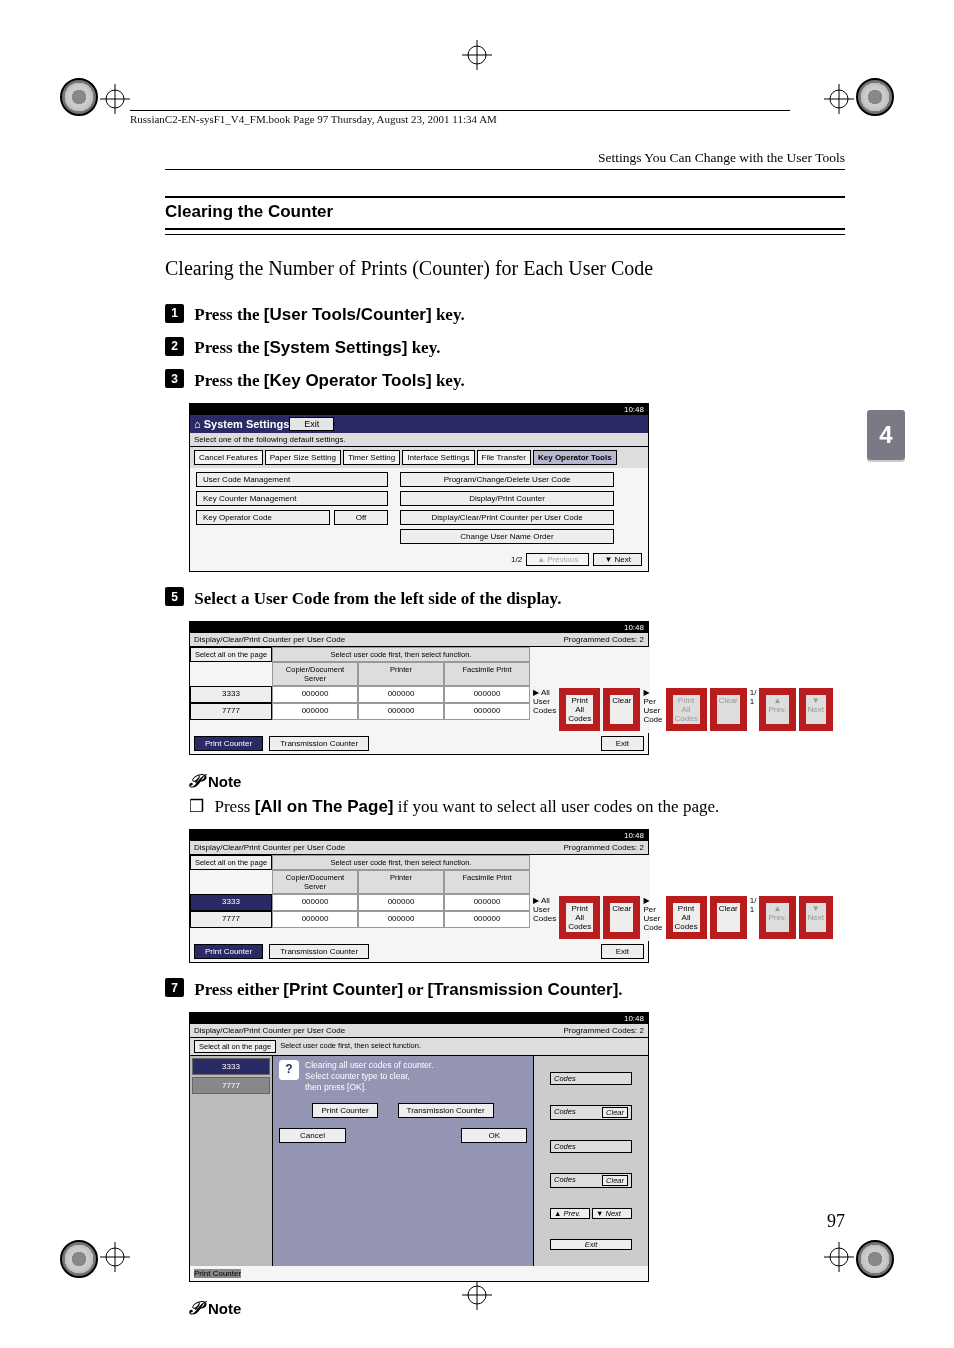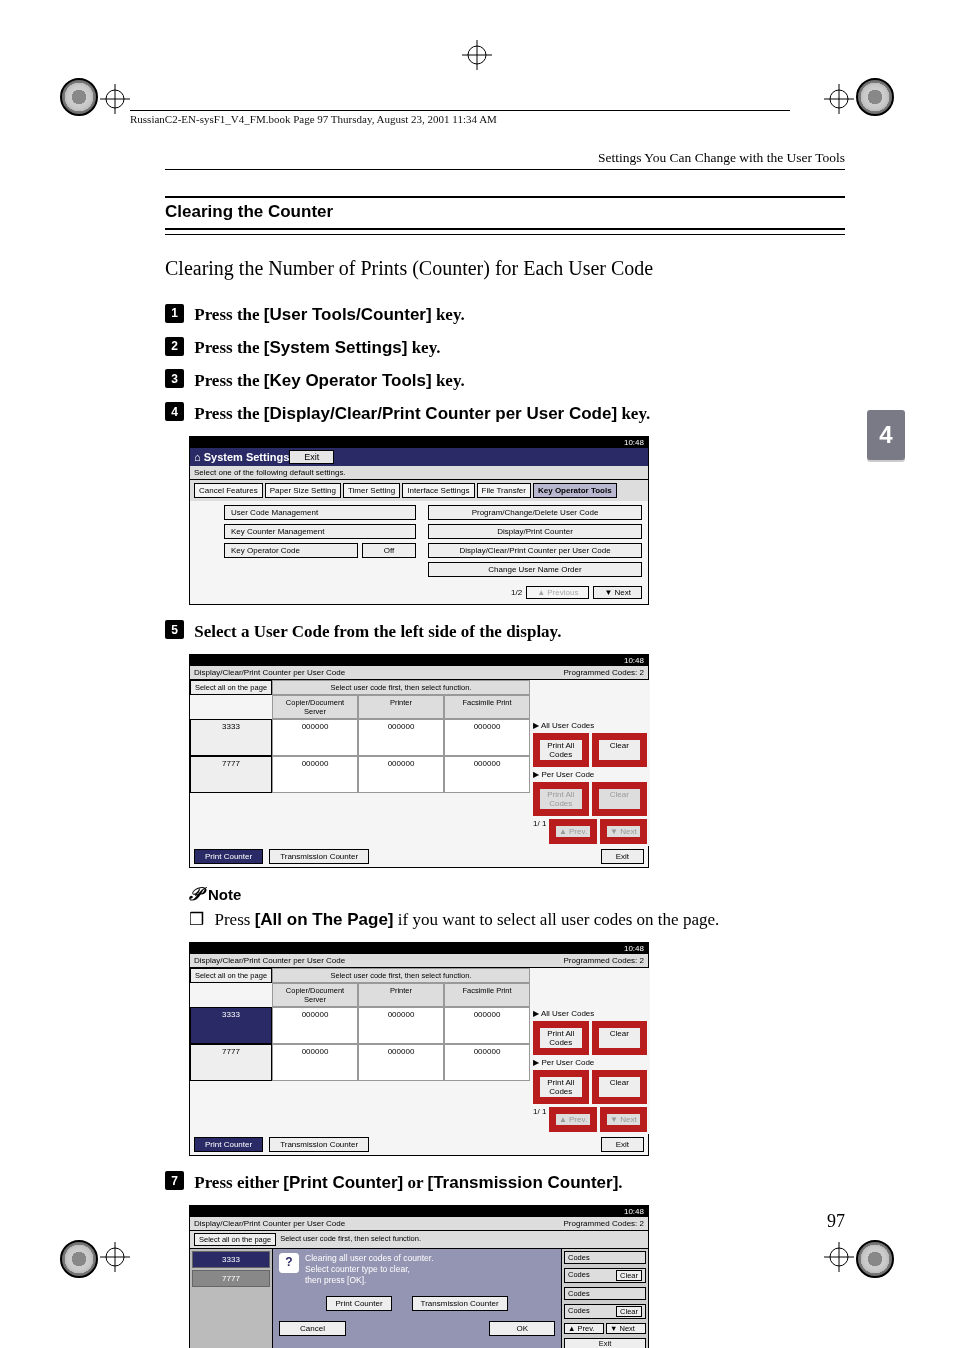--- a/index.html
+++ b/index.html
@@ -36,38 +36,38 @@
   
   .sys { width: 460px; font-family: Arial, Helvetica, sans-serif; font-size: 9px; background: #f5f5f6; }
   .sys .bar { display: flex; justify-content: space-between; background: #000; color: #fff; font-size: 8px; padding: 1px 4px; }
   .sys .title-row { display: flex; align-items: center; justify-content: flex-start; background: #2a2b66; color: #fff; padding: 2px 4px; }
   .sys .title-row .t { font-weight: bold; font-size: 11px; }
   .sys .exit { background: #e6e6e6; color: #000; border: 1px solid #000; padding: 1px 14px; font-size: 9px; }
   .sys .sub { font-size: 8px; padding: 2px 4px; background: #ddd; border-bottom: 1px solid #000; }
   .sys .tabs { display: flex; gap: 2px; padding: 3px 4px; background: #ddd; }
   .sys .tab { border: 1px solid #000; background: #f4f4f4; padding: 2px 4px; font-size: 8px; flex: 0 0 auto; }
   .sys .tab.active { background: #b7b7cf; font-weight: bold; }
-  .sys .body { display: flex; gap: 12px; padding: 4px 6px 6px 6px; justify-content: flex-end; }
+  .sys .body { display: flex; gap: 12px; padding: 4px 6px 6px 6px; }
   .sys .col { display: flex; flex-direction: column; gap: 4px; }
   .sys .cell { border: 1px solid #000; background: #eee; padding: 2px 6px; font-size: 8px; min-width: 120px; text-align: left; }
   .sys .cell.small { min-width: 40px; text-align: center; }
   .sys .right-col .cell { min-width: 200px; text-align: center; }
   .sys .footer { display: flex; justify-content: flex-end; gap: 4px; padding: 3px 6px 5px; align-items: center; font-size: 8px; }
   .sys .pgbtn { border: 1px solid #000; background: #eee; padding: 1px 10px; font-size: 8px; }
   .sys .pgbtn.disabled { color: #aaa; background: #f5f5f5; }
 
   
   .ctr { width: 460px; font-family: Arial, Helvetica, sans-serif; font-size: 8px; background: #f5f5f6; }
   .ctr .bar { display: flex; justify-content: space-between; background: #000; color: #fff; font-size: 8px; padding: 1px 4px; }
   .ctr .head { display: flex; justify-content: space-between; padding: 2px 4px; background: #ddd; border-bottom: 1px solid #000; }
   .ctr .grid { display: grid; grid-template-columns: 82px 86px 86px 86px 120px; }
   .ctr .grid > div { border: 1px solid #999; padding: 2px 3px; text-align: center; background: #fff; }
   .ctr .grid .hdr { background: #ddd; font-size: 7.5px; }
   .ctr .grid .btn { background: #eee; border: 1px solid #000; }
-  .ctr .side { padding: 3px; display: flex; flex-direction: column; gap: 3px; }
+  .ctr .side { padding: 3px; display: flex; flex-direction: row; gap: 3px; }
   .ctr .side .lbl { font-size: 8px; }
   .ctr .side-row { display: flex; gap: 3px; }
   .ctr .sbtn { border: 7px solid #b91c1c; background: #eee; flex: 1; text-align: center; padding: 1px 2px; font-size: 8px; }
   .ctr .sbtn.disabled { background: #ddd; color: #999; }
   .ctr .bottom { display: flex; justify-content: space-between; padding: 3px 4px; align-items: center; }
   .ctr .bbtn { border: 1px solid #000; background: #2a2b66; color: #fff; padding: 2px 10px; font-size: 8px; }
   .ctr .bbtn2 { border: 1px solid #000; background: #eee; padding: 2px 10px; font-size: 8px; }
   .ctr .exit { border: 1px solid #000; background: #eee; padding: 2px 14px; font-size: 8px; }
   .ctr .selrow { background: #2a2b66 !important; color: #fff; }
 
@@ -78,21 +78,21 @@
   .dlg .body { display: flex; }
   .dlg .left { width: 82px; background: #bbb; border-right: 1px solid #000; }
   .dlg .left .row { border: 1px solid #666; background: #2a2b66; color: #fff; padding: 3px; text-align: center; margin: 2px; font-size: 8px; }
   .dlg .left .row.alt { background: #888; }
   .dlg .center { flex: 1; background: #9494b3; color: #fff; padding: 4px 6px; position: relative; }
   .dlg .center .msg { display: flex; gap: 6px; align-items: flex-start; font-size: 8.5px; line-height: 1.3; }
   .dlg .center .qmark { width: 18px; height: 18px; border: 1px solid #fff; border-radius: 3px; display: flex; align-items: center; justify-content: center; font-weight: bold; font-size: 12px; background: #fff; color: #2a2b66; flex: 0 0 auto; }
   .dlg .center .dbtn { border: 1px solid #000; background: #eee; color: #000; padding: 2px 8px; font-size: 8px; }
   .dlg .center .drow { display: flex; gap: 20px; justify-content: center; margin-top: 10px; }
   .dlg .center .drow2 { display: flex; justify-content: space-between; margin-top: 10px; }
-  .dlg .right { width: 82px; background: #ccc; border-left: 1px solid #000; display: flex; flex-direction: column; gap: 4px; padding: 2px; }
+  .dlg .right { width: 82px; background: #ccc; border-left: 1px solid #000; display: flex; flex-direction: column; gap: 20px; padding: 16px; font-style: italic; }
   .dlg .right .rcell { border: 1px solid #000; background: #ddd; padding: 1px 3px; font-size: 7.5px; display: flex; justify-content: space-between; }
   .dlg .right .rbtn { border: 1px solid #000; background: #eee; padding: 0 3px; font-size: 7.5px; }
   .dlg .bottom { display: flex; justify-content: space-between; padding: 3px 4px; }
   .rel { position: relative; height: 1068px; }
 </style>
 </head>
 <body>
 
 <div class="page">
 
@@ -149,24 +149,20 @@
         <span class="num">1</span>
         <span class="lead">Press the </span><span class="ui">[User Tools/Counter]</span><span class="tail"> key.</span>
       </div>
       <div class="step">
         <span class="num">2</span>
         <span class="lead">Press the </span><span class="ui">[System Settings]</span><span class="tail"> key.</span>
       </div>
       <div class="step">
         <span class="num">3</span>
         <span class="lead">Press the </span><span class="ui">[Key Operator Tools]</span><span class="tail"> key.</span>
-      </div>
-      <div class="step">
-        <span class="num">4</span>
-        <span class="lead">Press the </span><span class="ui">[Display/Clear/Print Counter per User Code]</span><span class="tail"> key.</span>
       </div>
 
       <div class="screenshot sys">
         <div class="bar">
             <span></span>
             <span>10:48</span>
           </div>
         <div class="title-row">
           <span class="t"><span>⌂</span> <span>System Settings</span></span>
           <span class="exit">Exit</span>

